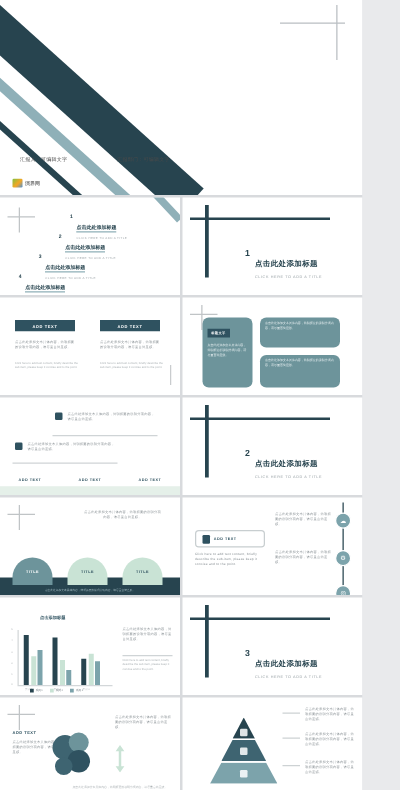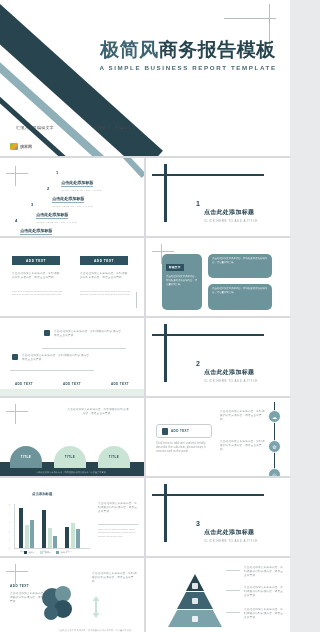--- a/index.html
+++ b/index.html
@@ -113,24 +113,20 @@
 
   <div class="row">
     <div class="slide cover">
       <div class="band"></div>
       <div class="band2"></div>
       <div class="band3"></div>
       <div class="corner">
           <i class="v"></i>
           <i class="h"></i>
         </div>
-      <div class="title-wrap">
-        <div class="t-main"><span class="a">极简风</span><span class="b">商务报告模板</span></div>
-        <div class="t-sub">A SIMPLE BUSINESS REPORT TEMPLATE</div>
-      </div>
       <div class="meta">
         <span>汇报人：可编辑文字</span>
         <span>汇报部门：可编辑文字</span>
       </div>
       <div class="logo">
         <span class="mark"></span>
         <span class="lt">演界网</span>
       </div>
     </div>
   </div>

